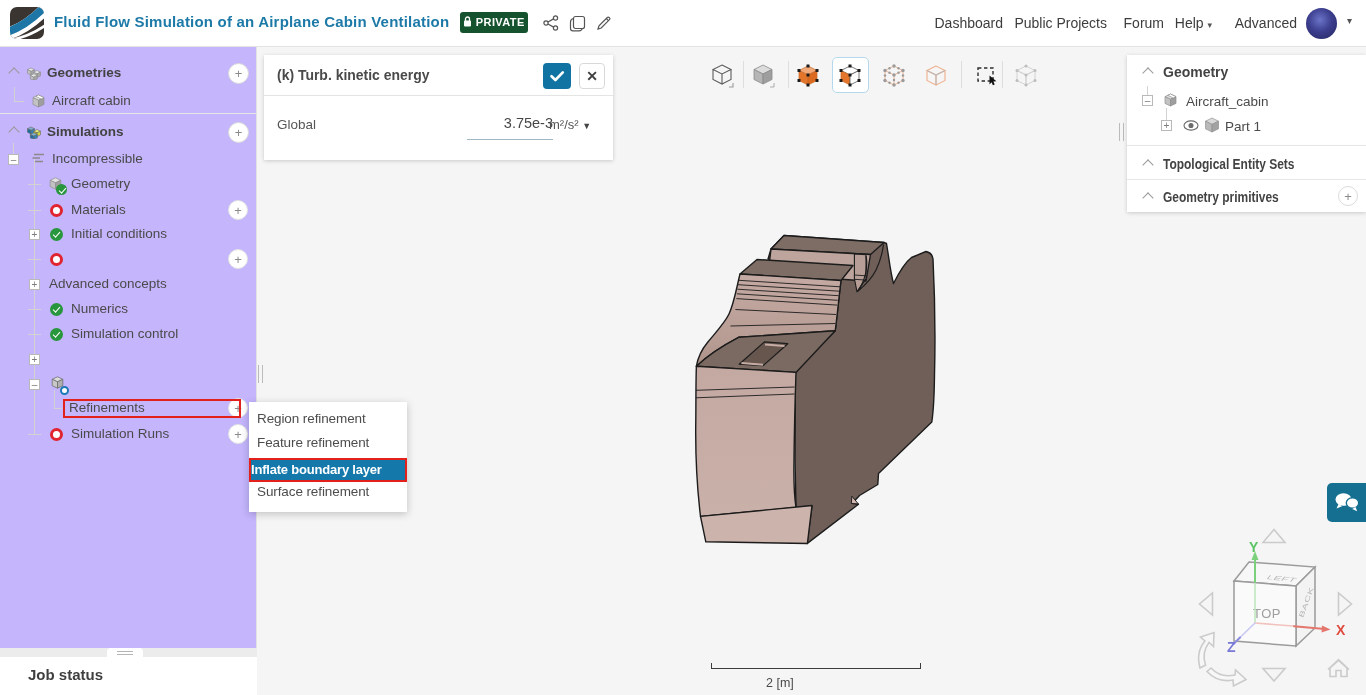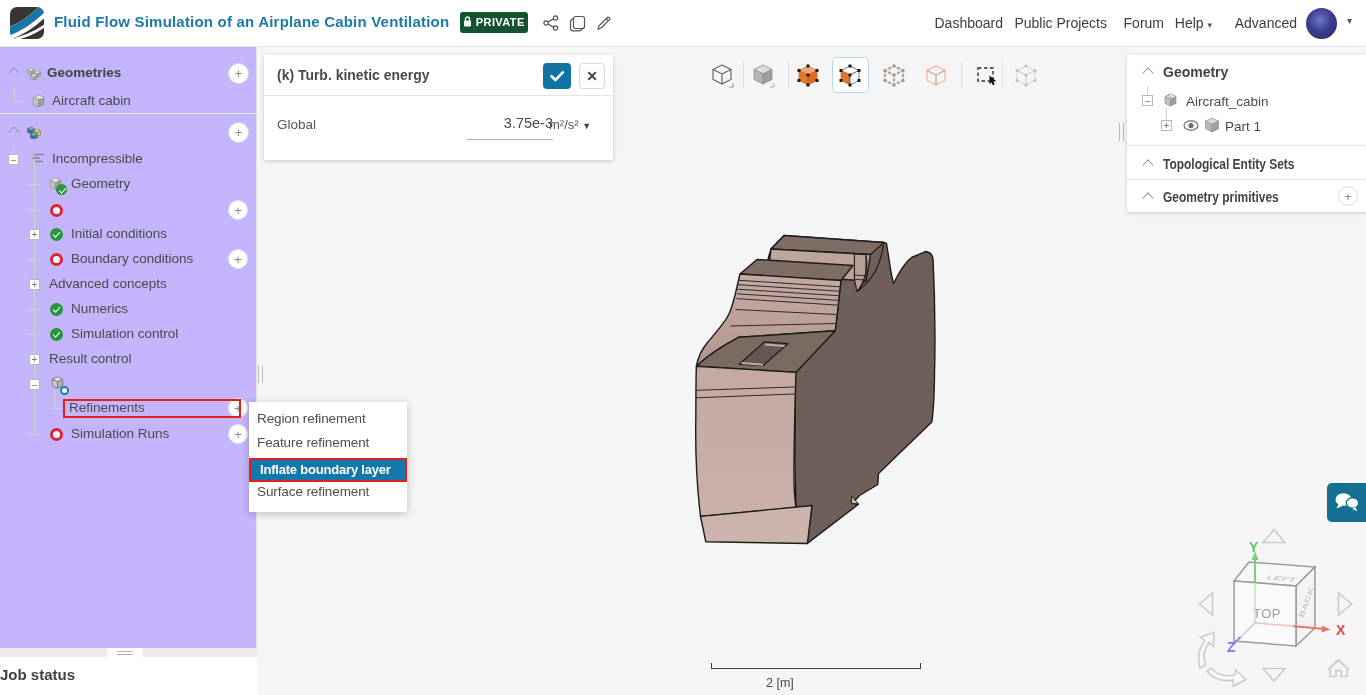--- a/index.html
+++ b/index.html
@@ -33,21 +33,21 @@
 #jobtab:before{content:"";position:absolute;left:10px;top:3px;width:16px;height:1px;background:#b5b5b5;box-shadow:0 3px 0 #b5b5b5;}
 
 #propcard{position:absolute;left:264px;top:55px;width:349px;height:105px;background:#fff;box-shadow:0 1px 4px rgba(0,0,0,.18);z-index:12;}
 #propcard .hd{position:absolute;left:0;top:0;width:349px;height:41px;border-bottom:1px solid #e4e4e4;}
 #propcard .ttl{position:absolute;left:13px;top:11px;font-size:15.5px;font-weight:bold;color:#4a4a4a;transform:scaleX(.9);transform-origin:0 50%;display:inline-block;white-space:nowrap;}
 #btncheck{position:absolute;left:279px;top:8px;width:28px;height:26px;background:#1073a2;border-radius:4px;}
 #btnx{position:absolute;left:315px;top:8px;width:26px;height:26px;background:#fff;border:1px solid #d9d9d9;border-radius:4px;color:#3f3f3f;font-size:14px;font-weight:bold;text-align:center;line-height:24px;}
 
 #ctxmenu{position:absolute;left:249px;top:402px;width:158px;height:110px;background:#fff;box-shadow:0 2px 8px rgba(0,0,0,.22);z-index:20;font-size:13.5px;color:#4d4d4d;letter-spacing:-.1px;}
 .mi{position:absolute;left:8px;}
-#mihl{position:absolute;left:0px;top:56px;width:158px;height:24px;background:#1478ab;border:2.5px solid #e32019;color:#fff;font-weight:bold;font-size:13px;line-height:19px;padding-left:9px;letter-spacing:-.2px;}
+#mihl{position:absolute;left:0px;top:56px;width:158px;height:24px;background:#1478ab;border:2.5px solid #e32019;color:#fff;font-weight:bold;font-size:13px;line-height:19px;letter-spacing:-.2px;}
 
 #refbox{position:absolute;left:63px;top:399px;width:178px;height:19px;border:2px solid #e32019;z-index:15;}
 
 #rightpanel{position:absolute;left:1127px;top:55px;width:239px;height:157px;background:#fff;box-shadow:0 1px 4px rgba(0,0,0,.18);z-index:12;font-size:13.5px;color:#4a4a4a;}
 
 .sep{position:absolute;top:61px;width:1px;height:27px;background:#dedede;}
 #selbox{position:absolute;left:832px;top:57px;width:37px;height:36px;background:#fff;border:1px solid #b5d9ec;border-radius:5px;}
 
 #chat{position:absolute;left:1327px;top:483px;width:39px;height:39px;background:#156f91;border-radius:5px 0 0 5px;z-index:15;}
 
@@ -148,20 +148,23 @@
         <path d="M4 4.4 L7.5 2.7 L7.5 6.3 L4 8 Z" fill="#2c86bc"></path>
         <path d="M10 3.5 L13.5 5.2 L10 6.9 L6.5 5.2 Z" fill="#e9ed7a"></path>
         <path d="M6.5 5.2 L10 6.9 L10 10.5 L6.5 8.8 Z" fill="#b7bd28"></path>
         <path d="M10 6.9 L13.5 5.2 L13.5 8.8 L10 10.5 Z" fill="#d4da3e"></path>
         <path d="M6.8 6.8 L10.3 8.5 L6.8 10.2 L3.3 8.5 Z" fill="#7fb2d4"></path>
         <path d="M3.3 8.5 L6.8 10.2 L6.8 13 L3.3 12 Z" fill="#1d6ea0"></path>
         <path d="M6.8 10.2 L10.3 8.5 L10.3 12 L6.8 13 Z" fill="#2c86bc"></path>
       </g>
     </svg>
   <span class="caret" style="left:10px;top:81px"></span>
+  <div class="trow" style="top:73px">
+      <span class="lbl bold" style="left:47px">Simulations</span>
+    </div>
   <div class="pluscirc" style="left:228px;top:75px">+</div>
   <div class="conn" style="left:13px;top:96px;width:1px;height:11px"></div>
   <div class="expbox" style="left:8px;top:107px">–</div>
   <svg style="position:absolute;left:31px;top:106px" width="15" height="12" viewBox="0 0 15 12">
       <g stroke="#8a8a8a" stroke-width="1.6">
         <path d="M3 1.5 L13 1.5 M1.5 5 L9 5 M3.5 8.5 L12 8.5"></path>
       </g>
     </svg>
   <div class="trow" style="top:100px">
       <span class="lbl" style="left:52px">Incompressible</span>
@@ -176,56 +179,53 @@
         <path d="M6.5 5.8 L11.8 3.3 L11.8 9.7 L6.5 12.2 Z" fill="#9e9e9e"></path>
       </g>
     </svg>
   <span class="chk" style="left:56px;top:137px;width:11px;height:11px"></span>
   <div class="trow" style="top:125px">
       <span class="lbl" style="left:71px">Geometry</span>
     </div>
 
   <div class="conn" style="left:28px;top:163px;width:13px;height:1px"></div>
   <span class="ring" style="left:50px;top:157px;width:13px;height:13px;border-width:3.2px"></span>
+  <div class="trow" style="top:151px">
+      <span class="lbl" style="left:71px">Materials</span>
+    </div>
   <div class="pluscirc" style="left:228px;top:153px;width:20px;height:20px;border-color:#e2e2e2">+</div>
 
   <div class="expbox" style="left:29px;top:182px">+</div>
   <span class="chk" style="left:50px;top:181px"></span>
   <div class="trow" style="top:175px">
       <span class="lbl" style="left:71px">Initial conditions</span>
     </div>
 
   <div class="conn" style="left:28px;top:212px;width:13px;height:1px"></div>
   <span class="ring" style="left:50px;top:206px;width:13px;height:13px;border-width:3.2px"></span>
-  <div class="trow" style="top:200px">
-      <span class="lbl" style="left:71px">Boundary conditions</span>
-    </div>
   <div class="pluscirc" style="left:228px;top:202px;width:20px;height:20px;border-color:#e2e2e2">+</div>
 
   <div class="expbox" style="left:29px;top:232px">+</div>
   <div class="trow" style="top:225px">
       <span class="lbl" style="left:49px">Advanced concepts</span>
     </div>
 
   <div class="conn" style="left:28px;top:262px;width:13px;height:1px"></div>
   <span class="chk" style="left:50px;top:256px"></span>
   <div class="trow" style="top:250px">
       <span class="lbl" style="left:71px">Numerics</span>
     </div>
 
   <div class="conn" style="left:28px;top:287px;width:13px;height:1px"></div>
   <span class="chk" style="left:50px;top:281px"></span>
   <div class="trow" style="top:275px">
       <span class="lbl" style="left:71px">Simulation control</span>
     </div>
 
   <div class="expbox" style="left:29px;top:307px">+</div>
-  <div class="trow" style="top:300px">
-      <span class="lbl" style="left:49px">Result control</span>
-    </div>
 
   <div class="expbox" style="left:29px;top:332px">–</div>
   <svg style="position:absolute;left:51px;top:329px" width="13" height="13" viewBox="0 0 13 13">
       <g stroke="#6e6e6e" stroke-width=".8" fill="none">
         <path d="M6.5 .8 L11.8 3.3 L6.5 5.8 L1.2 3.3 Z" fill="#ddd"></path>
         <path d="M1.2 3.3 L6.5 5.8 L6.5 12.2 L1.2 9.7 Z" fill="#c8c8c8"></path>
         <path d="M6.5 5.8 L11.8 3.3 L11.8 9.7 L6.5 12.2 Z" fill="#b0b0b0"></path>
       </g>
     </svg>
   <span style="position:absolute;left:60px;top:339px;width:9px;height:9px;border:2.2px solid #1c79b5;border-radius:50%;background:#fff"></span>
@@ -239,21 +239,21 @@
 
   <div class="conn" style="left:28px;top:387px;width:13px;height:1px"></div>
   <span class="ring" style="left:50px;top:381px;width:13px;height:13px;border-width:3.2px"></span>
   <div class="trow" style="top:375px">
       <span class="lbl" style="left:71px">Simulation Runs</span>
     </div>
   <div class="pluscirc" style="left:228px;top:377px;width:20px;height:20px;border-color:#e2e2e2">+</div>
 </div>
 <div id="jobtab"></div>
 <div id="jobbar">
-    <span style="position:absolute;left:0;top:9px">Job status</span>
+    <span style="position:absolute;left:28px;top:9px">Job status</span>
   </div>
 <div id="propcard">
   <div class="hd">
       <span class="ttl">(k) Turb. kinetic energy</span>
     <div id="btncheck"><svg width="28" height="26" viewBox="0 0 28 26">
           <path d="M8.5 13.2 L12.4 17 L19.8 9.4" stroke="#fff" stroke-width="2.6" fill="none" stroke-linecap="round" stroke-linejoin="round"></path>
         </svg></div>
     <div id="btnx">✕</div>
   </div>
   <div style="position:absolute;left:13px;top:62px;font-size:13.5px;color:#565656;">Global</div>

